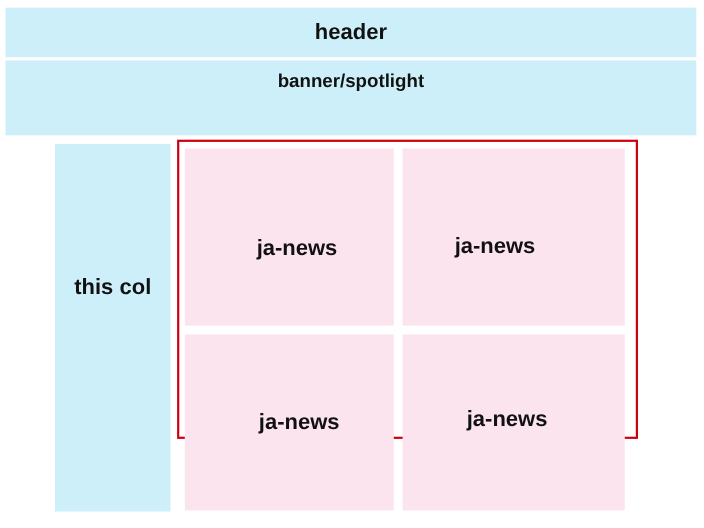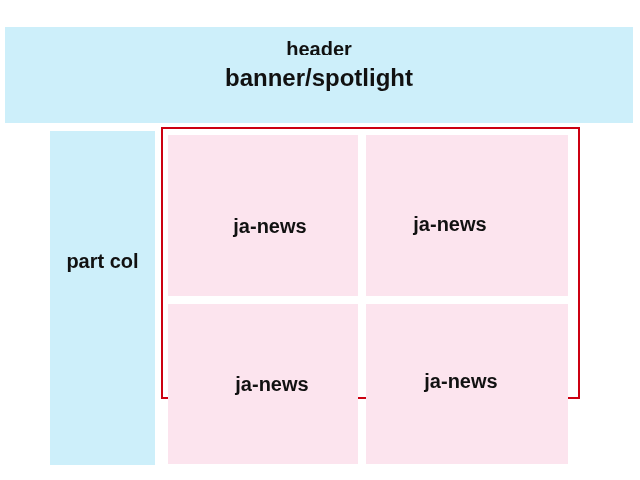--- a/index.html
+++ b/index.html
@@ -19,29 +19,28 @@
   }
   .block {
     position: absolute;
     background: var(--block-cyan, #cdeffa);
   }
   .header-block {
     left: 5px; top: 7px;
     width: 628px; height: 45px;
     display: flex; align-items: center; justify-content: center;
     font-size: 20px;
-    margin-top: 20px;
   }
   .banner-block {
     left: 5px; top: 55px;
     width: 628px; height: 68px;
     display: flex; align-items: flex-start; justify-content: center;
     padding-top: 9px;
     box-sizing: border-box;
-    font-size: 24px;
+    font-size: 17px;
   }
   .left-col-block {
     left: 50px; top: 131px;
     width: 105px; height: 334px;
     display: flex; align-items: flex-start; justify-content: center;
     padding-top: 119px;
     box-sizing: border-box;
     font-size: 20px;
   }
   .main-box {
@@ -83,21 +82,21 @@
 
   <div class="block header-block">
     <span>header</span>
   </div>
 
   <div class="block banner-block">
     <span>banner/spotlight</span>
   </div>
 
   <div class="block left-col-block">
-    <span>part col</span>
+    <span>this col</span>
   </div>
 
   <div class="main-box">
 
     <div class="quad quad-tl">
       <span class="quad-label">ja-news</span>
     </div>
 
     <div class="quad quad-tr">
       <span class="quad-label">ja-news</span>

